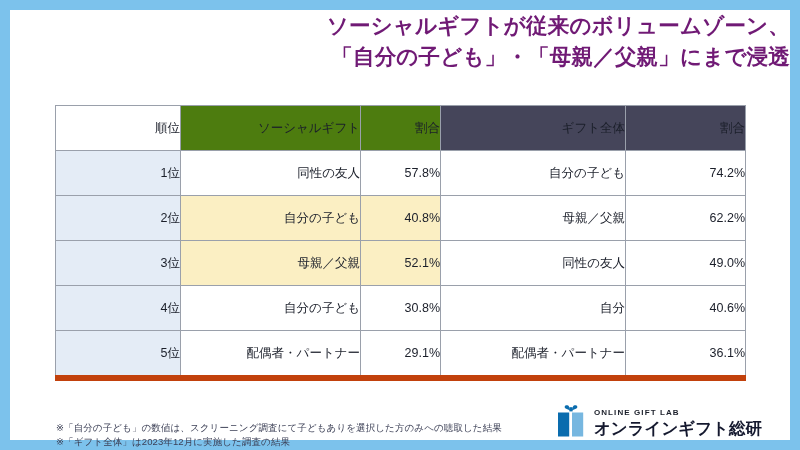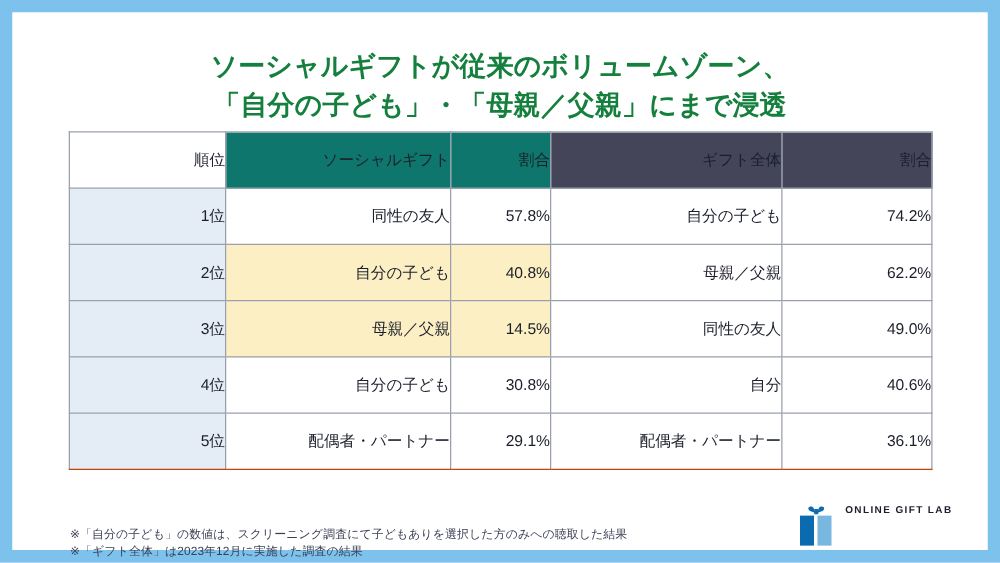--- a/index.html
+++ b/index.html
@@ -26,24 +26,24 @@
     position: relative;
     width: 780px;
     height: 430px;
     background: #ffffff;
   }
 
   
   #title {
     position: absolute;
     left: 0;
-    top: 28px;
+    top: 1px;
     width: 780px;
-    text-align: center;
-    color: #15803d;
+    text-align: right;
+    color: #701a75;
     font-weight: bold;
     font-size: 21.5px;
     line-height: 31px;
     letter-spacing: 0.2px;
   }
   #title .line { display: block; white-space: nowrap; }
 
   
   #table-wrap {
     position: absolute;
@@ -78,61 +78,61 @@
     height: 46px;
     font-weight: bold;
     font-size: 13px;
   }
   th.h-rank {
     background: #ffffff;
     color: #1b1f2a;
     border-color: #9aa0ab;
   }
   th.h-blue {
-    background: #0f766e;
+    background: #4d7c0f;
     color: #ffffff;
     border-color: #5a93bd;
   }
   th.h-dark {
     background: #45455a;
     color: #ffffff;
     border-color: #7c7c90;
   }
 
   td.rank-cell {
     background: #e4ecf6;
     font-weight: bold;
     font-size: 13px;
     color: #11151f;
   }
   td.plain { background: #ffffff; margin-top: 23px; }
   td.hl { background: #fbefc3; }
 
-  tbody tr:last-child td { border-bottom: 1px solid #c2410c; }
+  tbody tr:last-child td { border-bottom: 6px solid #c2410c; }
 
   
   #notes {
     position: absolute;
     left: 46px;
     top: 395px;
     color: #3b3f55;
     font-size: 9.5px;
     line-height: 14px;
     letter-spacing: 0.1px;
     margin-top: 16px;
   }
   #notes .note { display: block; white-space: nowrap; }
 
   
   #logo {
     position: absolute;
     right: 28px;
     top: 394px;
     display: flex;
-    align-items: flex-start;
+    align-items: center;
     gap: 8px;
   }
   #logo .giftbox { flex: 0 0 auto; }
   #logo .logo-text { line-height: 1; }
   #logo .logo-en {
     display: block;
     font-size: 8px;
     font-weight: bold;
     letter-spacing: 1.1px;
     color: #1b1f2a;
@@ -186,21 +186,21 @@
           <tr>
             <td class="rank-cell">2位</td>
             <td class="hl">自分の子ども</td>
             <td class="hl">40.8%</td>
             <td class="plain">母親／父親</td>
             <td class="plain">62.2%</td>
           </tr>
           <tr>
             <td class="rank-cell">3位</td>
             <td class="hl">母親／父親</td>
-            <td class="hl">14.5%</td>
+            <td class="hl">52.1%</td>
             <td class="plain">同性の友人</td>
             <td class="plain">49.0%</td>
           </tr>
           <tr>
             <td class="rank-cell">4位</td>
             <td class="plain">自分の子ども</td>
             <td class="plain">30.8%</td>
             <td class="plain">自分</td>
             <td class="plain">40.6%</td>
           </tr>
@@ -227,17 +227,18 @@
           <path d="M12.2 1.5 C9.4 0.2 7.4 2.6 9.6 4.6 L14.2 6.4 L13.0 2.6 Z" fill="#0a6cae"></path>
           <path d="M17.8 1.5 C20.6 0.2 22.6 2.6 20.4 4.6 L15.8 6.4 L17.0 2.6 Z" fill="#0a6cae"></path>
           <rect x="13.4" y="3.2" width="3.2" height="4.2" fill="#0a6cae"></rect>
 
           <rect x="2" y="8.5" width="11.2" height="24" fill="#0a6cae"></rect>
           <rect x="16" y="8.5" width="11.2" height="24" fill="#77b7e0"></rect>
         </svg>
       </span>
       <span class="logo-text">
         <span class="logo-en">ONLINE GIFT LAB</span>
+        <span class="logo-jp">オンラインギフト総研</span>
       </span>
     </div>
 
   </div>
 </div>
 
 </body></html>

